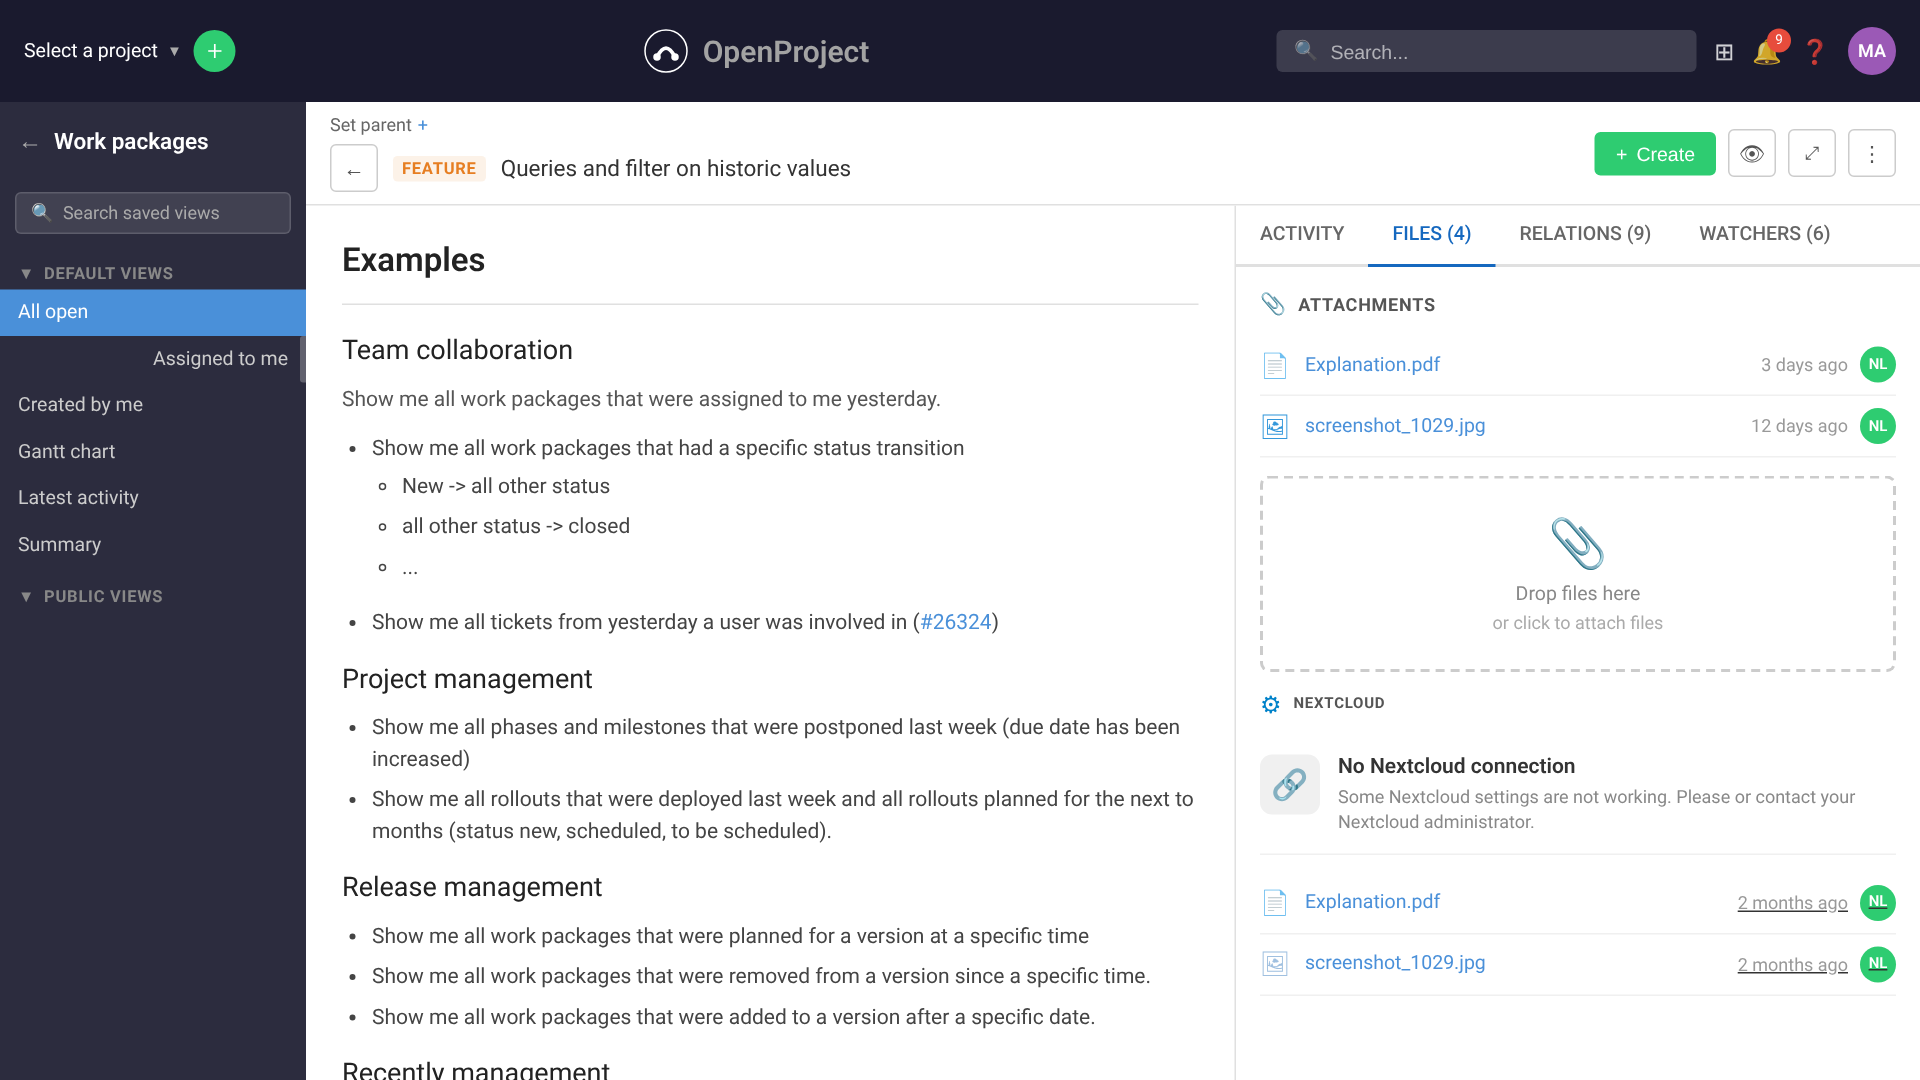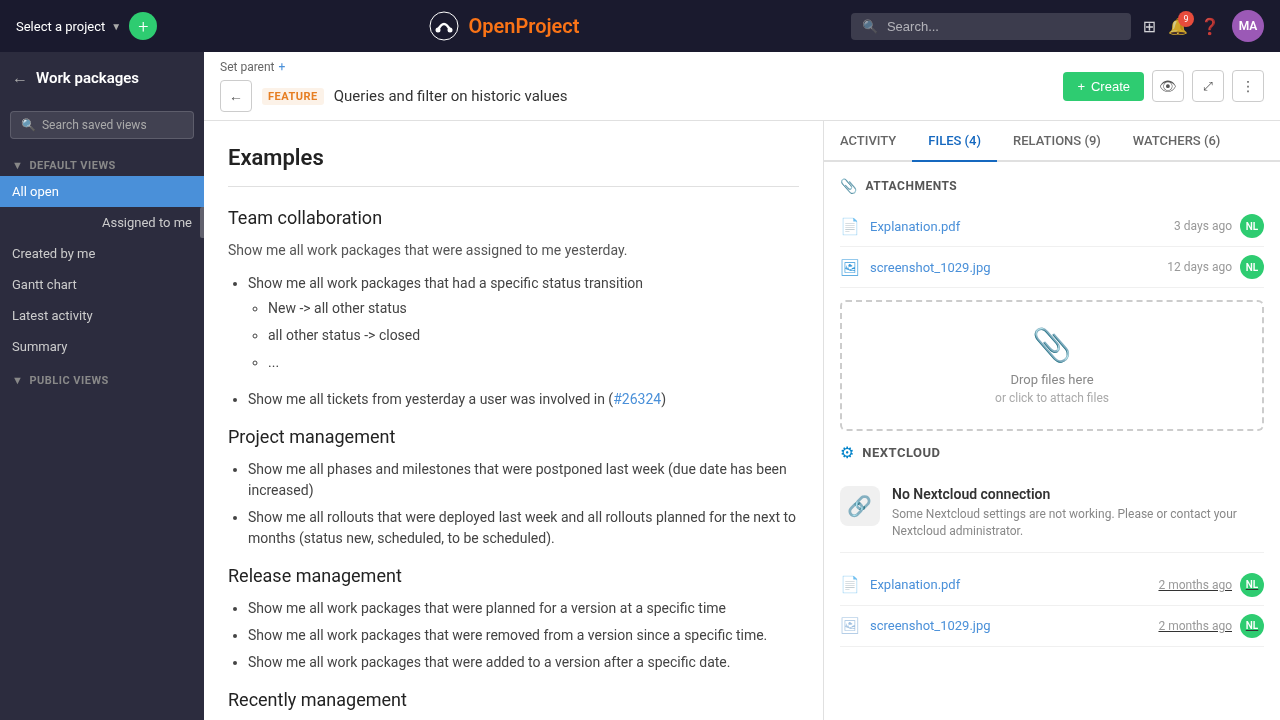--- a/index.html
+++ b/index.html
@@ -4,31 +4,31 @@
   <style>
     * { box-sizing: border-box; margin: 0; padding: 0; }
     body { font-family: -apple-system, BlinkMacSystemFont, 'Segoe UI', Roboto, sans-serif; font-size: 14px; background: #f5f5f5; color: #333; height: 720px; overflow: hidden; display: flex; flex-direction: column; }
 
     
     .navbar {
       background: #1a1a2e;
       color: white;
       display: flex;
       align-items: center;
-      height: 52px;
+      height: 68px;
       padding: 0 16px;
       flex-shrink: 0;
       gap: 12px;
     }
     .navbar-left { display: flex; align-items: center; gap: 8px; }
     .project-selector { display: flex; align-items: center; gap: 6px; color: white; font-size: 13px; cursor: pointer; }
     .project-selector-arrow { font-size: 10px; color: #aaa; }
     .add-btn { width: 28px; height: 28px; background: #2ecc71; border-radius: 50%; display: flex; align-items: center; justify-content: center; color: white; font-size: 18px; cursor: pointer; font-weight: 300; }
     .navbar-center { flex: 1; display: flex; justify-content: center; align-items: center; }
-    .logo { display: flex; align-items: center; gap: 8px; color: #f97316; font-size: 20px; font-weight: 600; }
+    .logo { display: flex; align-items: center; gap: 8px; color: #a3a3a3; font-size: 20px; font-weight: 600; }
     .logo-icon { width: 32px; height: 32px; }
     .navbar-right { display: flex; align-items: center; gap: 12px; }
     .search-bar { display: flex; align-items: center; background: rgba(255,255,255,0.15); border-radius: 4px; padding: 6px 12px; gap: 8px; width: 280px; }
     .search-bar input { background: none; border: none; outline: none; color: white; font-size: 13px; width: 100%; }
     .search-bar input::placeholder { color: rgba(255,255,255,0.6); }
     .nav-icon { color: rgba(255,255,255,0.8); cursor: pointer; font-size: 16px; position: relative; }
     .notification-badge { position: absolute; top: -6px; right: -6px; background: #e74c3c; color: white; font-size: 9px; border-radius: 50%; width: 16px; height: 16px; display: flex; align-items: center; justify-content: center; }
     .avatar { width: 32px; height: 32px; background: #9b59b6; border-radius: 50%; display: flex; align-items: center; justify-content: center; color: white; font-size: 12px; font-weight: 600; cursor: pointer; }
 
     
@@ -97,21 +97,21 @@
     .file-date { color: #999; font-size: 12px; }
     .file-avatar { width: 24px; height: 24px; background: #2ecc71; border-radius: 50%; display: flex; align-items: center; justify-content: center; color: white; font-size: 10px; font-weight: 600; }
 
     .drop-zone { border: 2px dashed #ccc; border-radius: 6px; padding: 24px; display: flex; flex-direction: column; align-items: center; justify-content: center; gap: 4px; margin: 12px 0; color: #888; font-size: 13px; }
     .drop-icon { font-size: 32px; color: #bbb; margin-bottom: 4px; }
 
     
     .nextcloud-section { margin-top: 8px; }
     .nextcloud-header { display: flex; align-items: center; gap: 8px; margin-bottom: 12px; }
     .nextcloud-icon { color: #0082c9; font-size: 16px; }
-    .nextcloud-label { font-size: 13px; font-weight: 700; color: #555; letter-spacing: 0.5px; text-transform: uppercase; }
+    .nextcloud-label { font-size: 10px; font-weight: 700; color: #555; letter-spacing: 0.5px; text-transform: uppercase; }
 
     .nextcloud-error { display: flex; align-items: flex-start; gap: 12px; padding: 12px 0; border-bottom: 1px solid #f0f0f0; margin-bottom: 12px; }
     .nextcloud-error-icon { width: 40px; height: 40px; border-radius: 8px; background: #f0f0f0; display: flex; align-items: center; justify-content: center; color: #bbb; font-size: 20px; flex-shrink: 0; }
     .nextcloud-error-text h4 { font-size: 14px; font-weight: 600; color: #333; margin-bottom: 4px; }
     .nextcloud-error-text p { font-size: 12px; color: #888; line-height: 1.4; }
 
     .nc-file-item { display: flex; align-items: center; gap: 10px; padding: 8px 0; border-bottom: 1px solid #f0f0f0; }
     .nc-file-name { color: #4a90d9; font-size: 13px; flex: 1; }
     .nc-file-meta { display: flex; align-items: center; gap: 8px; text-decoration: underline; }
     .nc-file-date { color: #999; font-size: 12px; }

